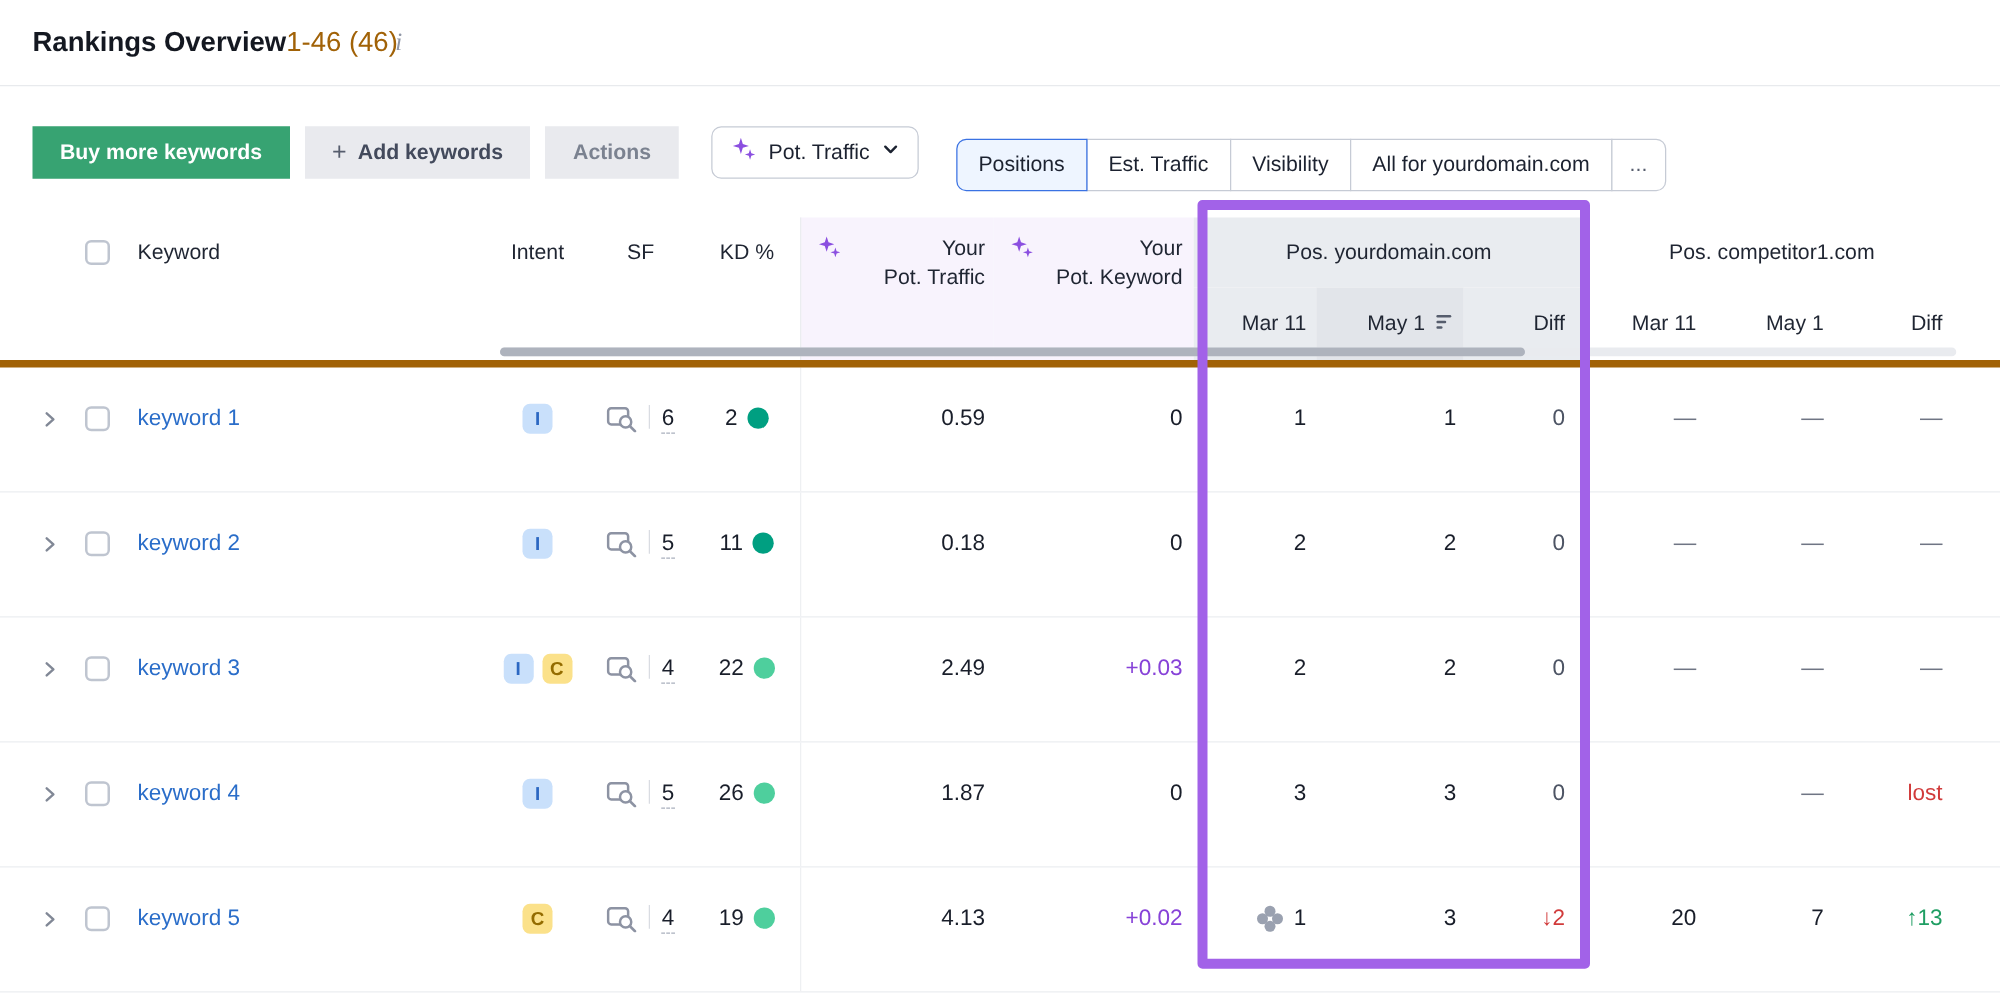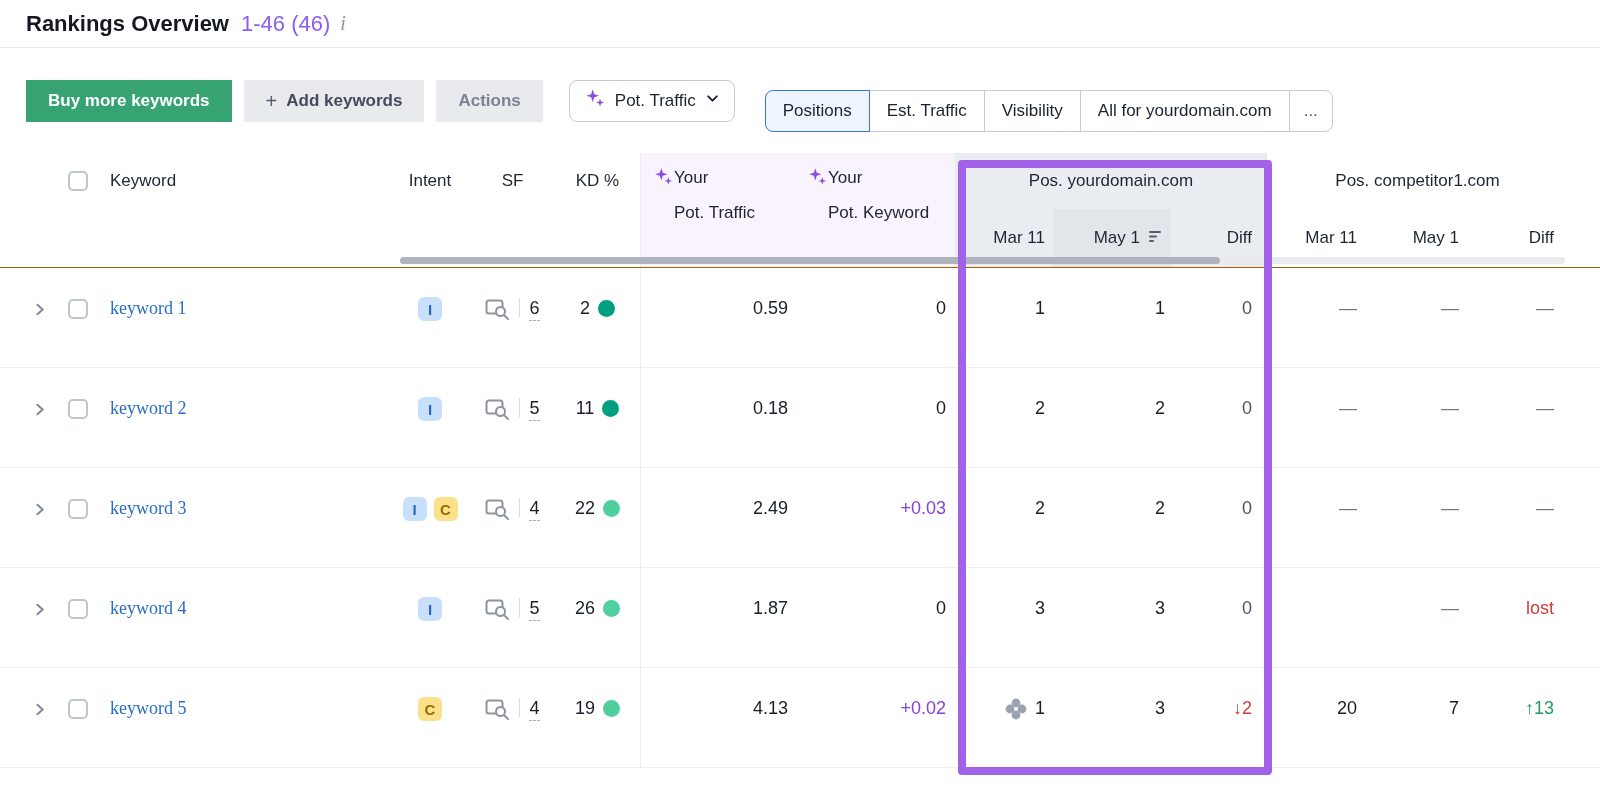--- a/index.html
+++ b/index.html
@@ -7,25 +7,25 @@
   body {
     font-family:"Liberation Sans", sans-serif;
     color:#191e2a;
     width:1600px; height:801px;
     overflow:hidden;
   }
   .page { position:relative; width:1600px; height:801px; background:#fff; }
 
   
   .title-bar {
-    height:48px; display:flex; align-items:center; gap:12px;
+    height:69px; display:flex; align-items:center; 
     padding:0 26px; border-bottom:1px solid #e8eaed;
   }
   .title { font-size:22px; font-weight:bold; color:#141821; }
-  .count { font-size:22px; color:#8b5cf6; }
+  .count { font-size:22px; color:#a16207; }
   .info-i {
     font-family:"Liberation Serif", serif; font-style:italic;
     font-size:20px; color:#8f96a6; margin-left:-2px; cursor:pointer;
   }
 
   
   .toolbar { height:105px; display:flex; align-items:center; padding:0 26px; gap:12px; }
   .btn {
     height:42px; border:none; border-radius:0; font-size:17px;
     display:inline-flex; align-items:center; gap:9px; padding:0 22px;
@@ -55,34 +55,34 @@
   }
   .tab-more { color:#565d6d; padding:0 14px; }
 
   
   .thead, .row {
     display:grid;
     grid-template-columns: 58px 40px 292px 80px 85px 85px 155px 160px 98px 118px 96px 92px 104px 137px;
   }
 
   
-  .thead { grid-template-rows:56px 58px; position:relative; border-bottom:1px solid #a16207; }
+  .thead { grid-template-rows:56px 58px; position:relative; border-bottom:6px solid #a16207; }
   .th { display:flex; align-items:center; font-size:17px; color:#1f2532; }
   .th-check   { grid-column:2; grid-row:1; justify-content:center; }
   .th-keyword { grid-column:3; grid-row:1; padding-left:12px; }
   .th-intent  { grid-column:4; grid-row:1; justify-content:center; }
   .th-sf      { grid-column:5; grid-row:1; justify-content:center; }
   .th-kd      { grid-column:6; grid-row:1; justify-content:center; }
   .th-traffic, .th-growth {
     grid-row:1 / 3; background:#f8f3fd;
     align-items:flex-start; padding-top:13px;
   }
   .th-traffic { grid-column:7; border-left:1px solid #ebedf0; padding-left:12px; padding-right:7px; }
   .th-growth  { grid-column:8; padding-left:12px; padding-right:9px; }
-  .two-line { flex:1; display:flex; flex-direction:column; align-items:flex-start; line-height:23px;gap:12px; }
+  .two-line { flex:1; display:flex; flex-direction:column; align-items:flex-end; line-height:23px; }
   .th-group-you  { grid-column:9 / 12;  grid-row:1; background:#e9ecf0; justify-content:center; }
   .th-group-comp { grid-column:12 / 15; grid-row:1; justify-content:center; padding-right:32px; }
   .th-sub { grid-row:2; justify-content:flex-end; }
   .th-ymar  { grid-column:9;  background:#e9ecf0; padding-right:8px; }
   .th-ymay  { grid-column:10; background:#e2e5ea; padding-right:6px; gap:9px; }
   .th-ydiff { grid-column:11; background:#e9ecf0; padding-right:15px; }
   .th-cmar  { grid-column:12; padding-right:2px; }
   .th-cmay  { grid-column:13; padding-right:4px; }
   .th-cdiff { grid-column:14; padding-right:46px; }
 
@@ -91,21 +91,21 @@
     position:absolute; left:400px; width:1165px; height:7px; bottom:3px;
     background:#e9ebef; border-radius:4px;
   }
   .scroll-thumb { position:absolute; left:0; top:0; width:820px; height:7px; background:#aeb3bd; border-radius:4px; cursor:pointer; }
 
   
   .row { height:100px; border-bottom:1px solid #eceef1; }
   .cell { display:flex; align-items:flex-start; padding-top:30px; font-size:18px; color:#191e2a; }
   .c-exp    { grid-column:1; justify-content:center; padding-left:20px; padding-top:34px; }
   .c-check  { grid-column:2; justify-content:center; padding-top:31px; }
-  .c-kw     { grid-column:3; padding-left:12px;font-family:Liberation Serif, serif; }
+  .c-kw     { grid-column:3; padding-left:12px; }
   .c-intent { grid-column:4; justify-content:center; gap:7px; padding-top:29px; }
   .c-sf     { grid-column:5; justify-content:center; padding-top:30px; }
   .c-kd     { grid-column:6; justify-content:center; gap:8px; }
   .num      { justify-content:flex-end; }
   .c-traffic{ grid-column:7; padding-right:7px; border-left:1px solid #eef0f2; }
   .c-growth { grid-column:8; padding-right:9px; }
   .c-ymar   { grid-column:9;  padding-right:8px; gap:8px; }
   .c-ymay   { grid-column:10; padding-right:6px; }
   .c-ydiff  { grid-column:11; padding-right:15px; }
   .c-cmar   { grid-column:12; padding-right:2px; }

